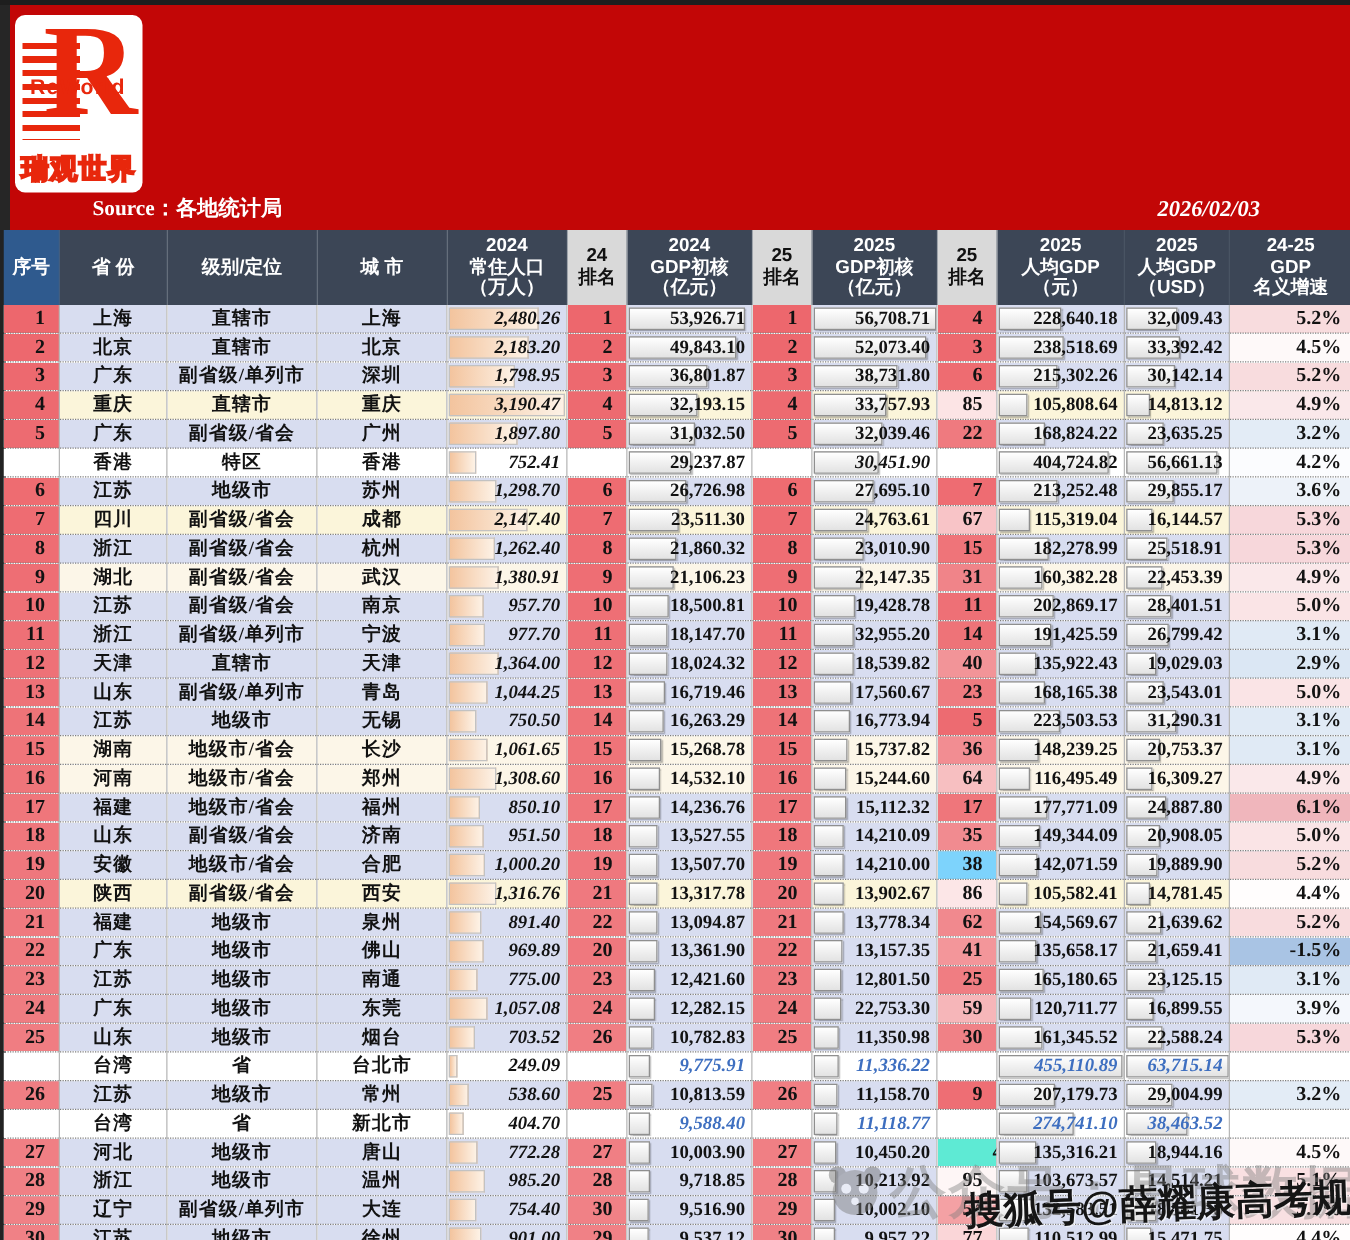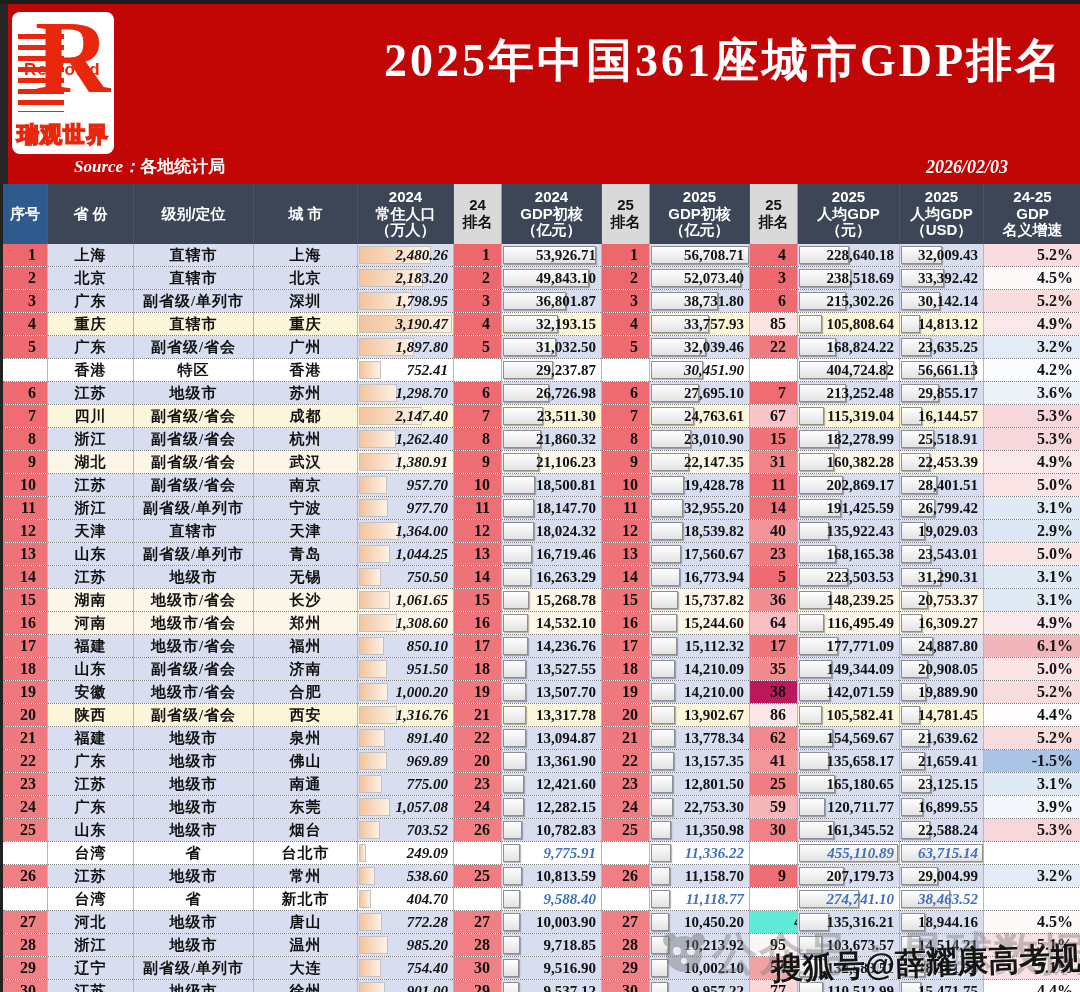--- a/index.html
+++ b/index.html
@@ -11,21 +11,21 @@
   .logo-card{position:absolute;left:4px;top:8px;width:102px;height:142px;background:#fff;border-radius:8px;overflow:hidden;}
   .logo-stripes{position:absolute;left:6px;top:22px;width:46px;height:78px;
       background:repeating-linear-gradient(#e8270c 0 5px,transparent 5px 11px);}
   .logo-r{position:absolute;right:4px;top:-12px;font-size:104px;font-weight:bold;color:#e8270c;line-height:1.1;font-family:"Liberation Serif",serif;}
   .logo-brand{position:absolute;left:12px;top:48px;font-size:17px;font-weight:bold;color:#e8270c;letter-spacing:1px;font-family:"Liberation Sans",sans-serif;}
   .logo-cn{position:absolute;left:0;right:0;bottom:4px;text-align:center;font-size:22px;font-weight:bold;
       color:#fff;-webkit-text-stroke:1.6px #e8270c;letter-spacing:1px;font-family:"Liberation Sans",sans-serif;}
   .title{position:absolute;right:16px;top:26px;color:#fff;font-size:46px;font-weight:bold;letter-spacing:3px;white-space:nowrap;}
   .subtitle{position:absolute;right:18px;top:86px;color:#fff;font-size:25px;font-weight:bold;letter-spacing:2px;}
   .source{position:absolute;left:66px;bottom:6px;color:#fff;font-size:17px;font-weight:bold;}
-  .source .lbl{font-style:italic;}
+  .source .lbl{}
   .date{position:absolute;right:72px;bottom:6px;color:#fff;font-size:18px;font-weight:bold;font-style:italic;}
   
   table{border-collapse:collapse;table-layout:fixed;width:1080px;border-left:3px solid #222;border-bottom:2px solid #1e1e1e;}
   th{height:60px;padding:0;background:#3c4656;color:#fff;font-weight:bold;font-size:15px;line-height:1.12;
      text-align:center;vertical-align:middle;white-space:pre-line;font-family:"Liberation Sans",sans-serif;
      border-right:1px solid #55607089;}
   th.h-blue{background:#2f5a8e;}
   th.h-gray{background:#d9d9d9;color:#111;}
   tbody tr{height:22.6px;}
   td{padding:0;font-size:15px;font-weight:bold;color:#121212;vertical-align:middle;overflow:hidden;
@@ -54,21 +54,20 @@
 
 <div class="page">
 
   <div class="banner">
     <div class="logo-card">
       <div class="logo-stripes"></div>
       <div class="logo-r">R</div>
       <div class="logo-brand">ReWorld</div>
       <div class="logo-cn">瑞观世界</div>
     </div>
-    <div class="title">2025年中国361座城市GDP排名</div>
     <div class="source"><span class="lbl">Source：</span><span>各地统计局</span></div>
     <div class="date">2026/02/03</div>
   </div>
 
   <table>
     <colgroup id="cols">
         <col style="width: 46px;">
         <col style="width: 86px;">
         <col style="width: 120px;">
         <col style="width: 104px;">
@@ -697,21 +696,21 @@
           <td class="rank" style="background: rgb(239, 119, 125);">19</td>
           <td class="barcell">
             <div class="bar" style="width: 23.4917%;"></div>
             <span class="bval ">13,507.70</span>
           </td>
           <td class="rank" style="background: rgb(239, 119, 125);">19</td>
           <td class="barcell">
             <div class="bar" style="width: 24.713%;"></div>
             <span class="bval ">14,210.00</span>
           </td>
-          <td class="rank" style="background: #be185d;">38</td>
+          <td class="rank" style="background: #7dd3fc;">38</td>
           <td class="barcell">
             <div class="bar" style="width: 30.7514%;"></div>
             <span class="bval ">142,071.59</span>
           </td>
           <td class="barcell">
             <div class="bar" style="width: 30.6943%;"></div>
             <span class="bval ">19,889.90</span>
           </td>
           <td class="gr" style="background: rgb(248, 220, 222);">5.2%</td>
         </tr>

